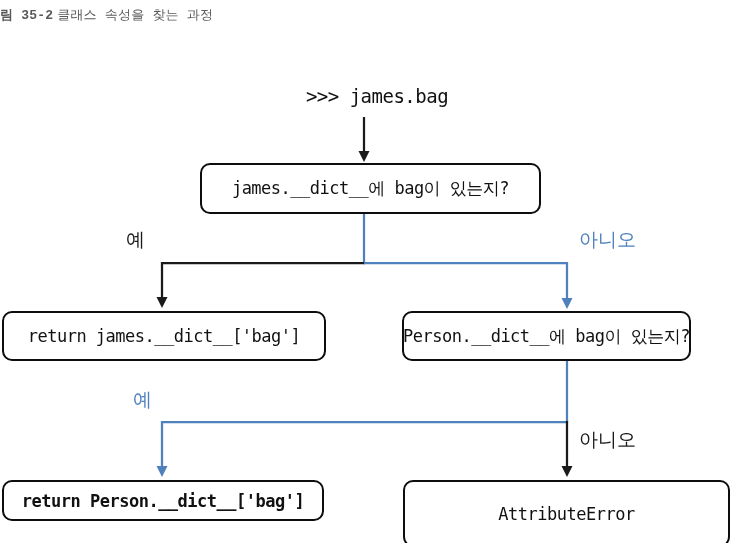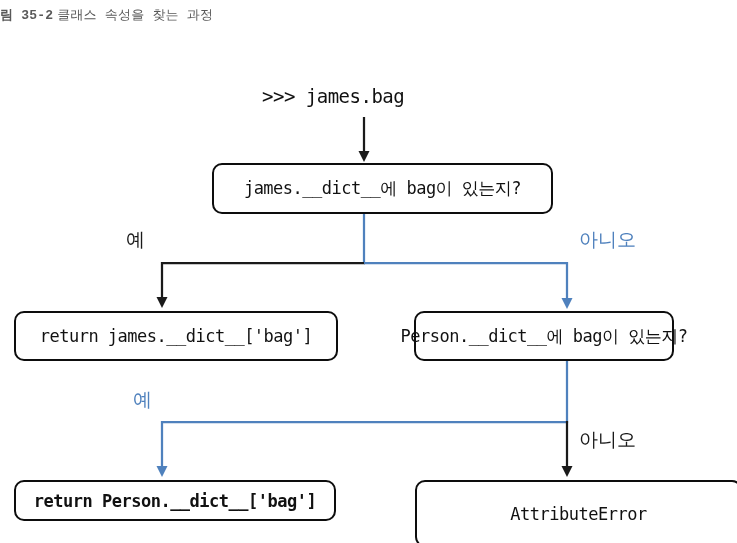--- a/index.html
+++ b/index.html
@@ -19,37 +19,36 @@
   }
   .caption .fig-label { font-weight: bold; }
   .caption .fig-title { font-weight: normal; margin-left: 4px; }
 
   .code {
     font-family: "DejaVu Sans Mono", "Liberation Mono", monospace;
     color: #111111;
   }
   .start-code {
     position: absolute; left: 262px; top: 85px; width: 230px;
-    text-align: left; font-size: 19px; letter-spacing: -0.5px;
+    text-align: center; font-size: 19px; letter-spacing: -0.5px;
   }
   .node {
     position: absolute;
     border: 2.5px solid #0d0d0d;
     border-radius: 10px;
     background: #ffffff;
     display: flex; align-items: center; justify-content: center;
     font-family: "DejaVu Sans Mono", "Liberation Mono", monospace;
     font-size: 17px; color: #111111;
     white-space: nowrap;
     letter-spacing: -0.5px;
-    margin-left: 12px;
   }
   #node-check-james   { left: 200px; top: 163px; width: 341px; height: 51px; }
   #node-return-james  { left: 2px;   top: 311px; width: 324px; height: 50px; }
-  #node-check-person  { left: 402px; top: 311px; width: 260px; height: 50px; }
+  #node-check-person  { left: 402px; top: 311px; width: 289px; height: 50px; }
   #node-return-person { left: 2px;   top: 480px; width: 322px; height: 41px; font-weight: bold; }
   #node-attr-error    { left: 403px; top: 480px; width: 327px; height: 67px; }
 
   .edge-label {
     position: absolute; font-size: 19px; white-space: nowrap;
   }
   .lbl-black { color: #1a1a1a; }
   .lbl-blue  { color: #4f81bd; }
   #label-yes1 { left: 126px; top: 227px; }
   #label-no1  { left: 579px; top: 227px; }

